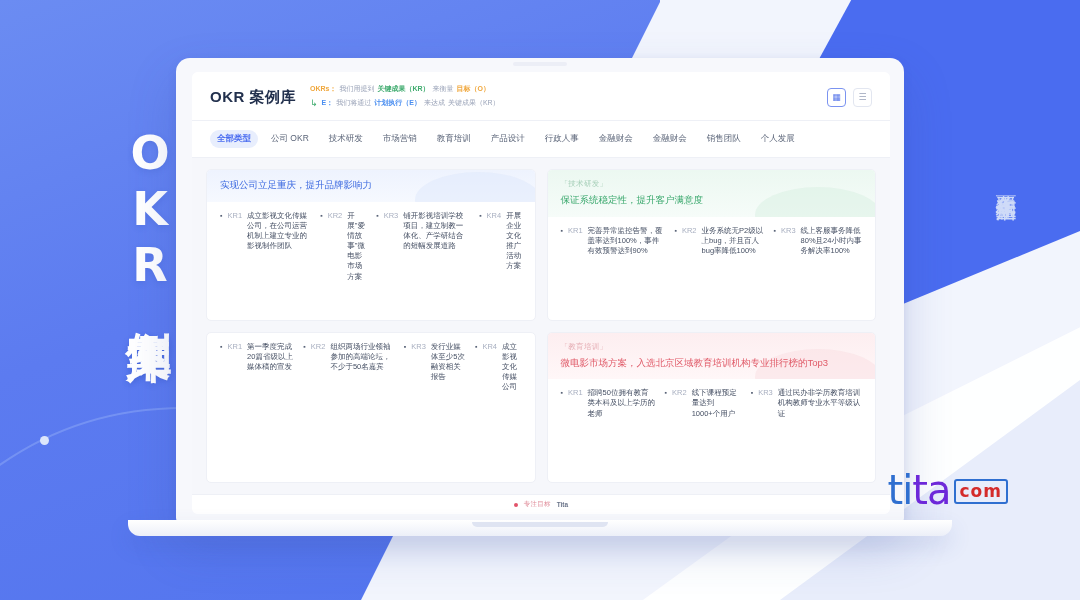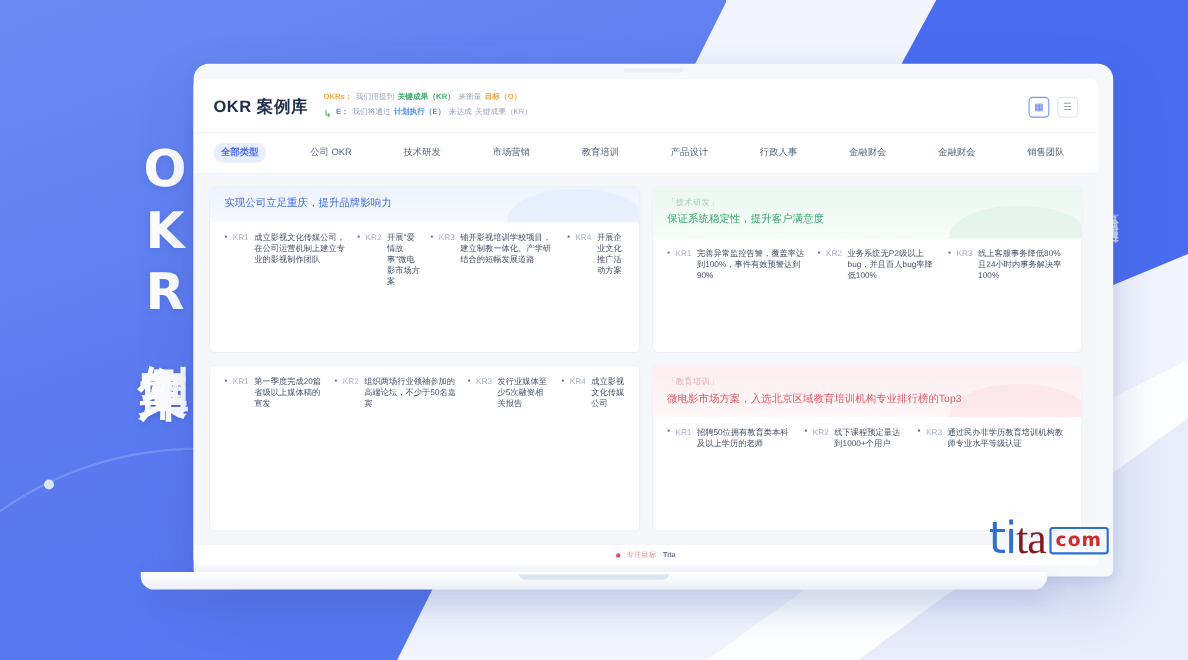--- a/index.html
+++ b/index.html
@@ -93,25 +93,25 @@
     letter-spacing: 1px;
     writing-mode: vertical-rl;
     text-orientation: upright;
     white-space: pre;
   }
 
   
   .laptop { position: absolute; left: 176px; top: 58px; }
   .laptop-lid {
     position: relative;
-    width: 836px; height: 466px;
+    width: 728px; height: 466px;
     background: #f7f8fc;
     border-radius: 14px 14px 6px 6px;
     box-shadow: 0 22px 48px rgba(60,84,170,.22), 0 3px 10px rgba(60,84,170,.12);
-    padding: 14px 14px 10px 0;
+    padding: 14px 14px 10px 16px;
   }
   .laptop-screen {
     width: 100%; height: 100%;
     background: #fdfdff;
     border-radius: 6px;
     overflow: hidden;
     display: flex;
     flex-direction: column;
   }
   .laptop-base {
@@ -182,21 +182,21 @@
     background: #fff;
     cursor: pointer;
   }
   .icon-btn.active { border: 1px solid #7b93f0; color: #5b79ea; }
   .icon-btn.plain  { border: 1px solid #e2e6f0; color: #9aa3b8; }
 
   
   .tabs {
     display: flex;
     align-items: center;
-    gap: 33px;
+    gap: 6px;
     padding: 9px 18px;
     background: #ffffff;
     border-bottom: 1px solid #eef0f6;
     flex: 0 0 auto;
     overflow: hidden;
   }
   .tab {
     font-size: 8.5px;
     color: #5a6478;
     white-space: nowrap;
@@ -308,21 +308,21 @@
     gap: 3px;
   }
   .tita-word {
     font-family: "DejaVu Sans", sans-serif;
     font-size: 40px;
     font-weight: 400;
     letter-spacing: -1px;
     line-height: .9;
   }
   .tita-t { color: #2f6fd0; }
-  .tita-ta { color: #7f1d1d; font-family: Liberation Serif, serif; }
+  .tita-ta { color: #6d28d9; }
   .tita-com {
     border: 2px solid #2f6fd0;
     border-radius: 3px;
     color: #d42b2b;
     font-family: "DejaVu Sans", sans-serif;
     font-size: 17px;
     font-weight: 700;
     letter-spacing: 1px;
     padding: 0 4px 1px 4px;
     margin-bottom: 4px;

